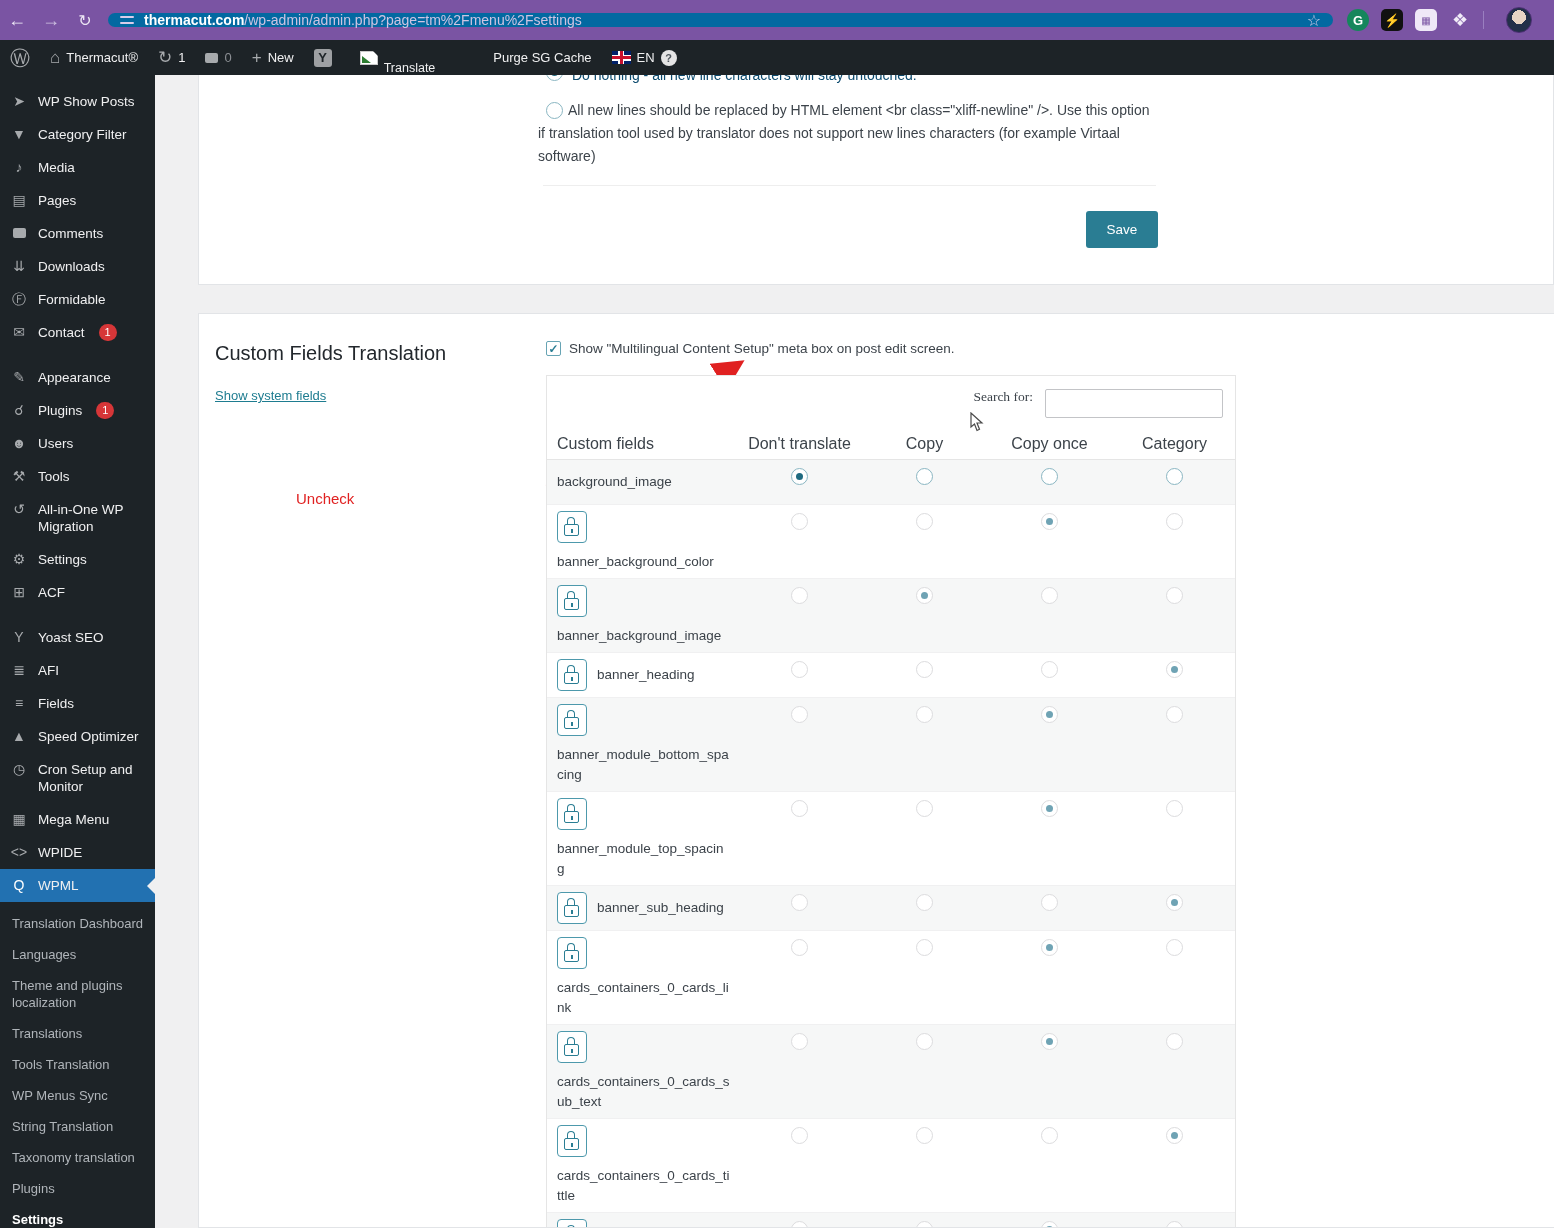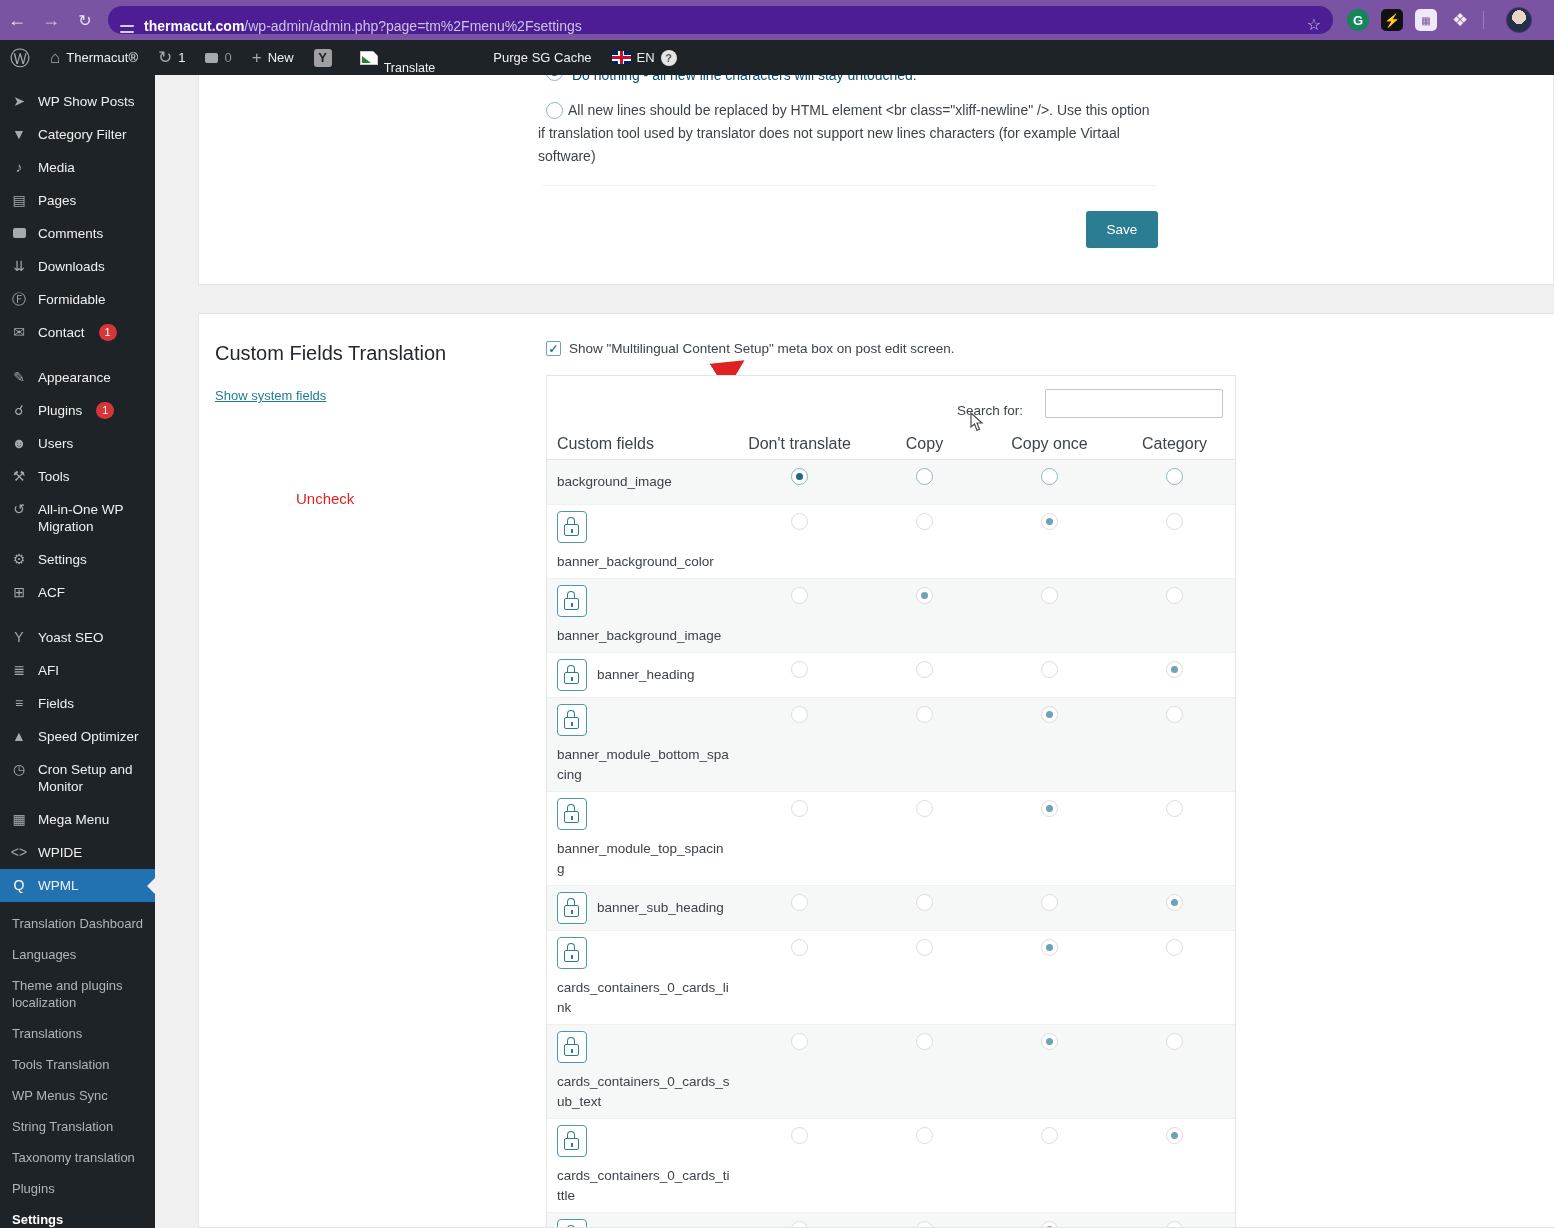--- a/index.html
+++ b/index.html
@@ -3,21 +3,21 @@
 <meta charset="utf-8">
 <style>
   * { margin:0; padding:0; box-sizing:border-box; }
   html,body { width:1554px; height:1228px; overflow:hidden; }
   body { font-family:"Liberation Sans", sans-serif; background:#f0f0f1; position:relative; }
 
   
   .browser { position:absolute; left:0; top:0; width:1554px; height:40px; background:#7a54a3; display:flex; align-items:center; z-index:60; }
   .b-btn { color:#ece6f4; font-size:18px; width:34px; text-align:center; cursor:default; }
   .b-btn.fwd { color:#cdc0e0; }
-  .url-pill { height:28px; background:#4c1d95; border-radius:14px; flex:0 0 auto; width:1225px; margin-left:6px; display:flex; align-items:flex-end; padding:0 12px; }
+  .url-pill { height:14px; background:#0369a1; border-radius:14px; flex:0 0 auto; width:1225px; margin-left:6px; display:flex; align-items:center; padding:0 12px; }
   .tune-ico { width:14px; height:10px; margin-right:10px; display:inline-block; position:relative; }
   .tune-ico:before, .tune-ico:after { content:""; position:absolute; left:0; right:0; height:2px; background:#d8cdea; border-radius:2px; }
   .tune-ico:before { top:1px; } .tune-ico:after { bottom:1px; }
   .url-text { font-size:14px; color:#cfc4e2; white-space:nowrap; overflow:hidden; }
   .url-text b { color:#ffffff; font-weight:bold; }
   .star { margin-left:auto; color:#d8cdea; font-size:16px; }
   .ext-zone { display:flex; align-items:center; gap:12px; margin-left:14px; }
   .ext { width:22px; height:22px; border-radius:5px; display:flex; align-items:center; justify-content:center; font-size:13px; }
   .ext.gram { background:#15865c; color:#fff; border-radius:50%; font-weight:bold; }
   .ext.bolt { background:#111; color:#ddd; }
@@ -80,21 +80,21 @@
   .sysfields-link { position:absolute; left:16px; top:74px; font-size:13px; color:#1e7c90; text-decoration:underline; cursor:pointer; }
   .metabox-line { position:absolute; left:347px; top:27px; display:flex; align-items:center; gap:8px; }
   .checkbox { width:15px; height:15px; border:1px solid #67a4b4; border-radius:2px; background:#fff; color:#2a7d93; font-size:12px; font-weight:bold; display:inline-flex; align-items:center; justify-content:center; line-height:1; }
   .metabox-label { font-size:13.5px; color:#3c434a; }
 
   .annot-arrow { position:absolute; left:270px; top:25px; width:300px; height:170px; pointer-events:none; }
   .annot-text { position:absolute; left:97px; top:176px; color:#e02121; font-size:15px; }
 
   
   .cf-table { position:absolute; left:347px; top:61px; width:690px; border:1px solid #e5e5e5; background:#fff; }
-  .search-row { display:flex; justify-content:flex-end; align-items:flex-end; gap:22px; padding:13px 12px 10px 12px; }
+  .search-row { display:flex; justify-content:flex-end; align-items:flex-start; gap:12px; padding:13px 12px 10px 12px;font-family:Liberation Serif, serif; }
   .search-label { font-size:13.5px; color:#3c434a; }
   .search-input { width:178px; height:29px; border:1px solid #c3c4c7; border-radius:2px; background:#fff; font-family:inherit; font-size:13px; padding:0 6px; }
   .head-row { display:flex; align-items:center; height:32px; border-bottom:1px solid #e5e5e5; font-size:16px; color:#3c434a; }
   .c-name { flex:0 0 190px; padding-left:10px; }
   .c-opt { flex:0 0 125px; text-align:center; }
   .t-row { display:flex; border-bottom:1px solid #f0f0f1; }
   .t-row.odd { background:#f6f7f7; }
   .t-row .c-name { padding:6px 6px 6px 10px; font-size:13.5px; color:#3c434a; line-height:20px; word-break:break-all; }
   .t-row .c-opt { padding-top:8px; }
   .t-row.inline-lbl .c-name { display:flex; align-items:center; gap:10px; min-height:44px; word-break:normal; }

